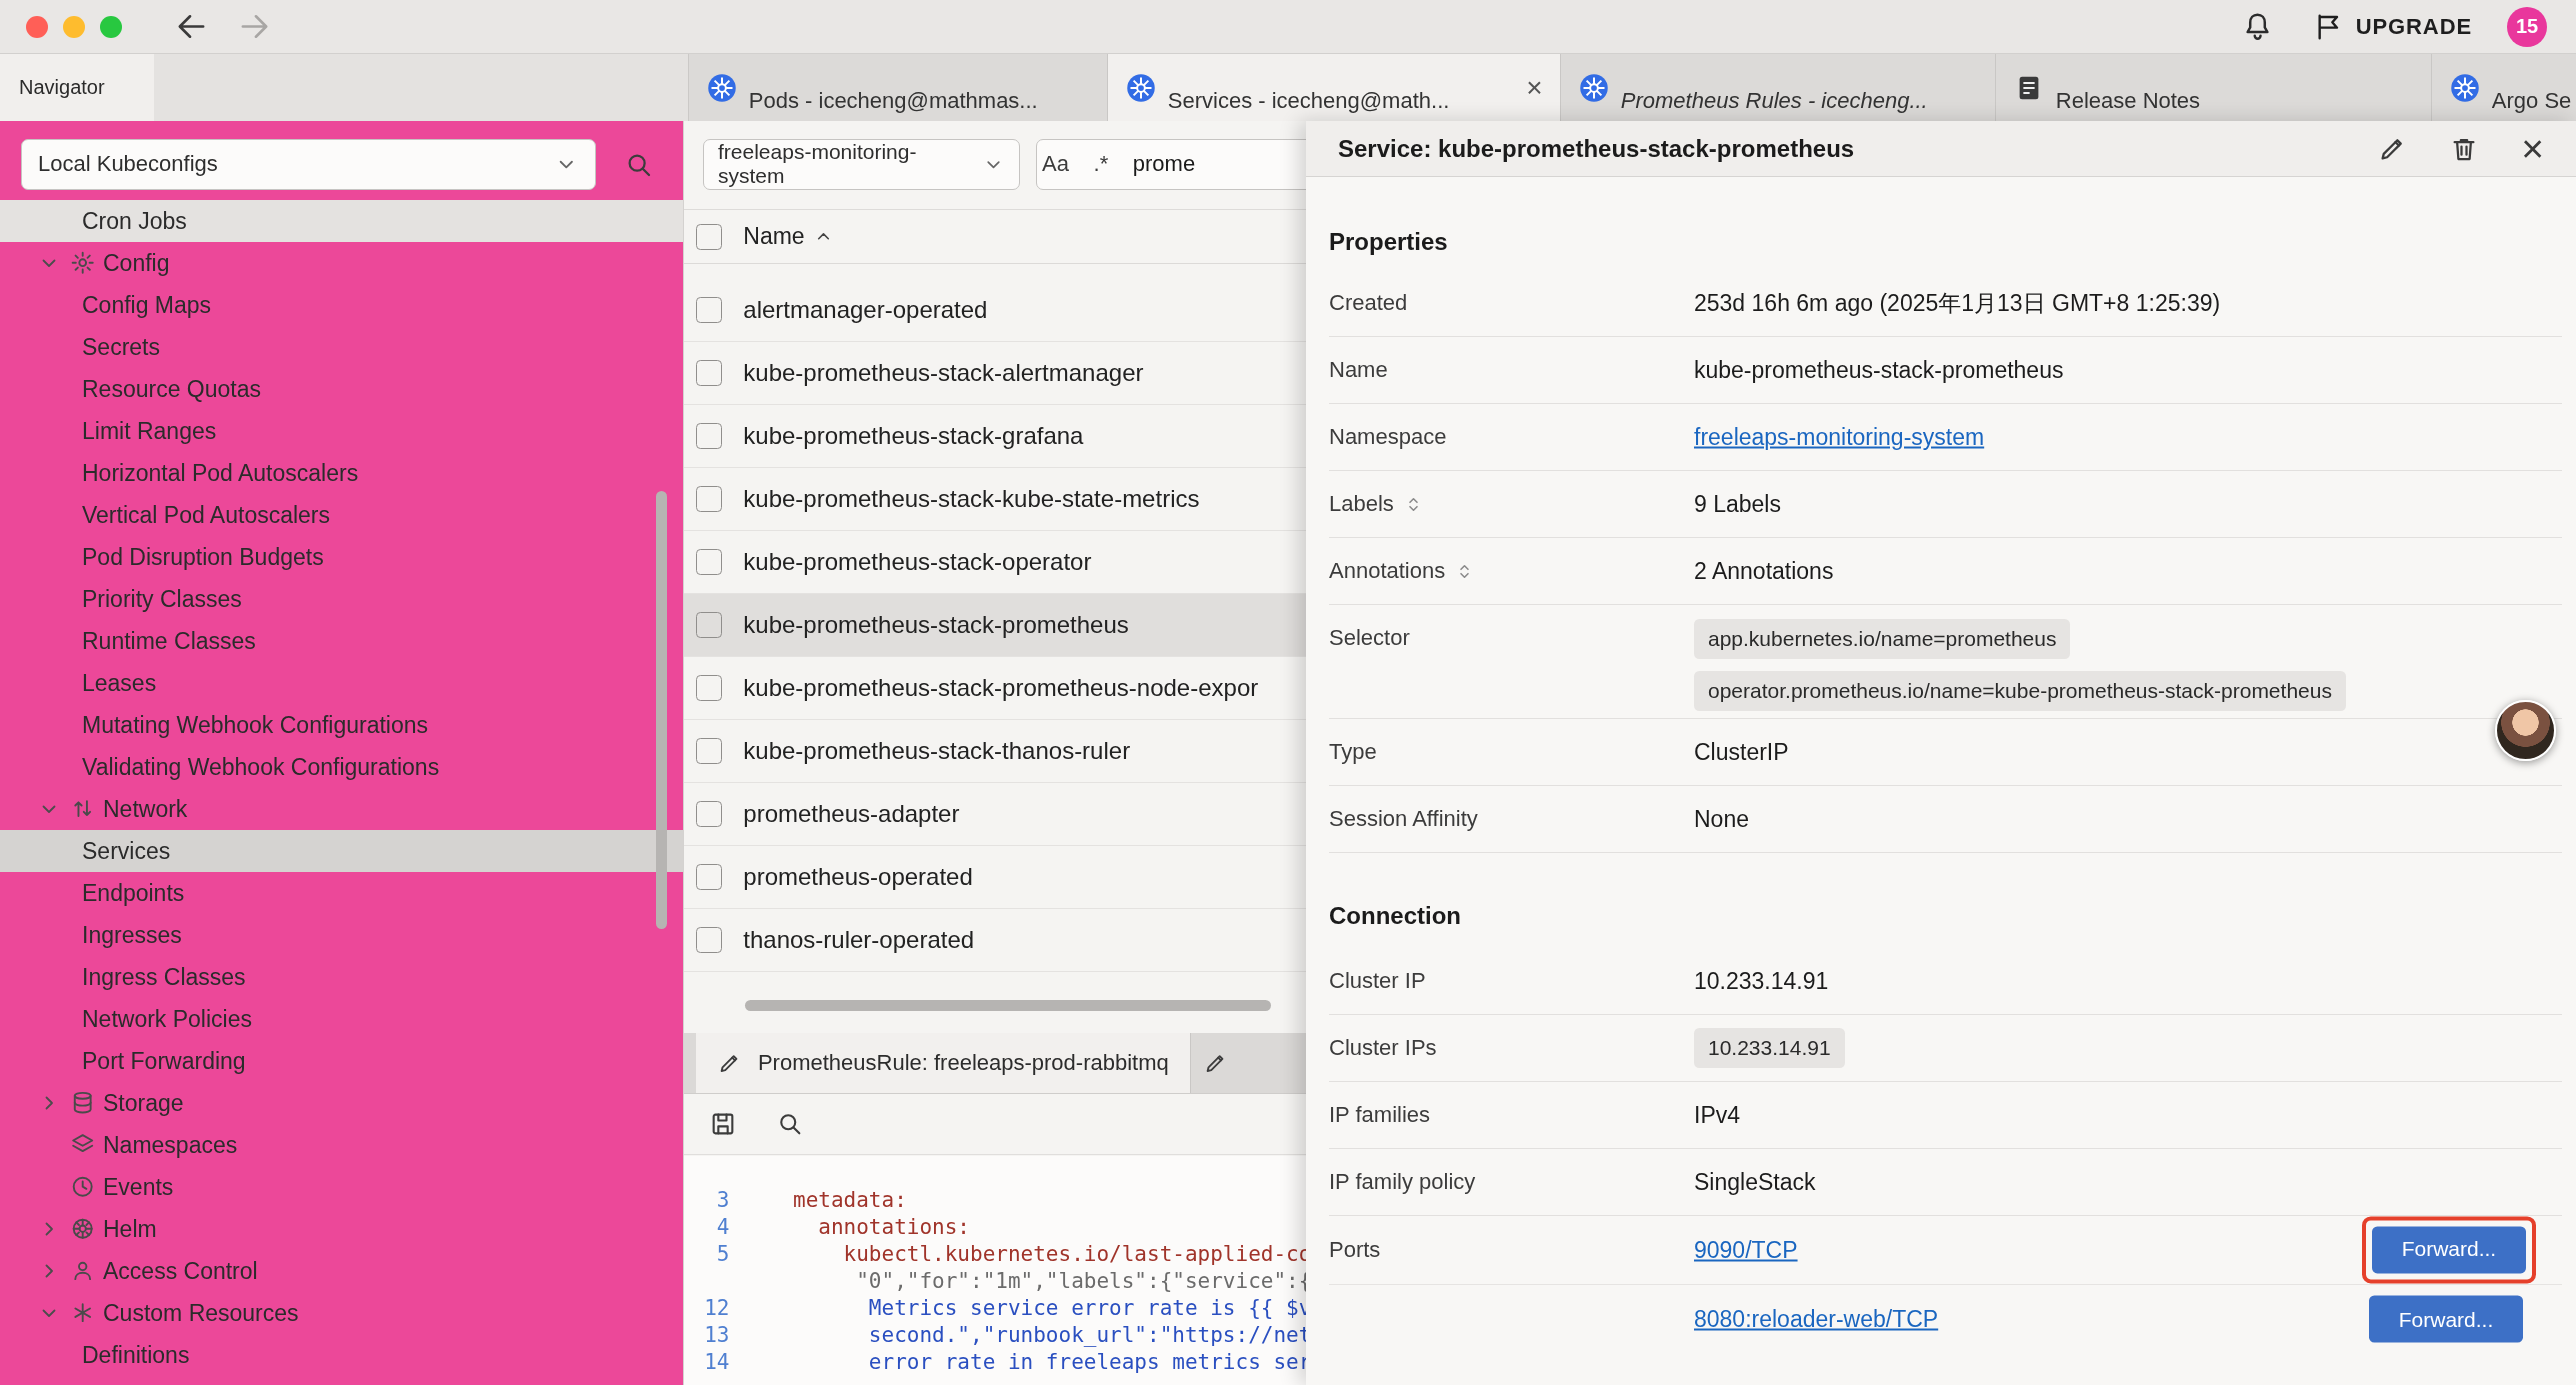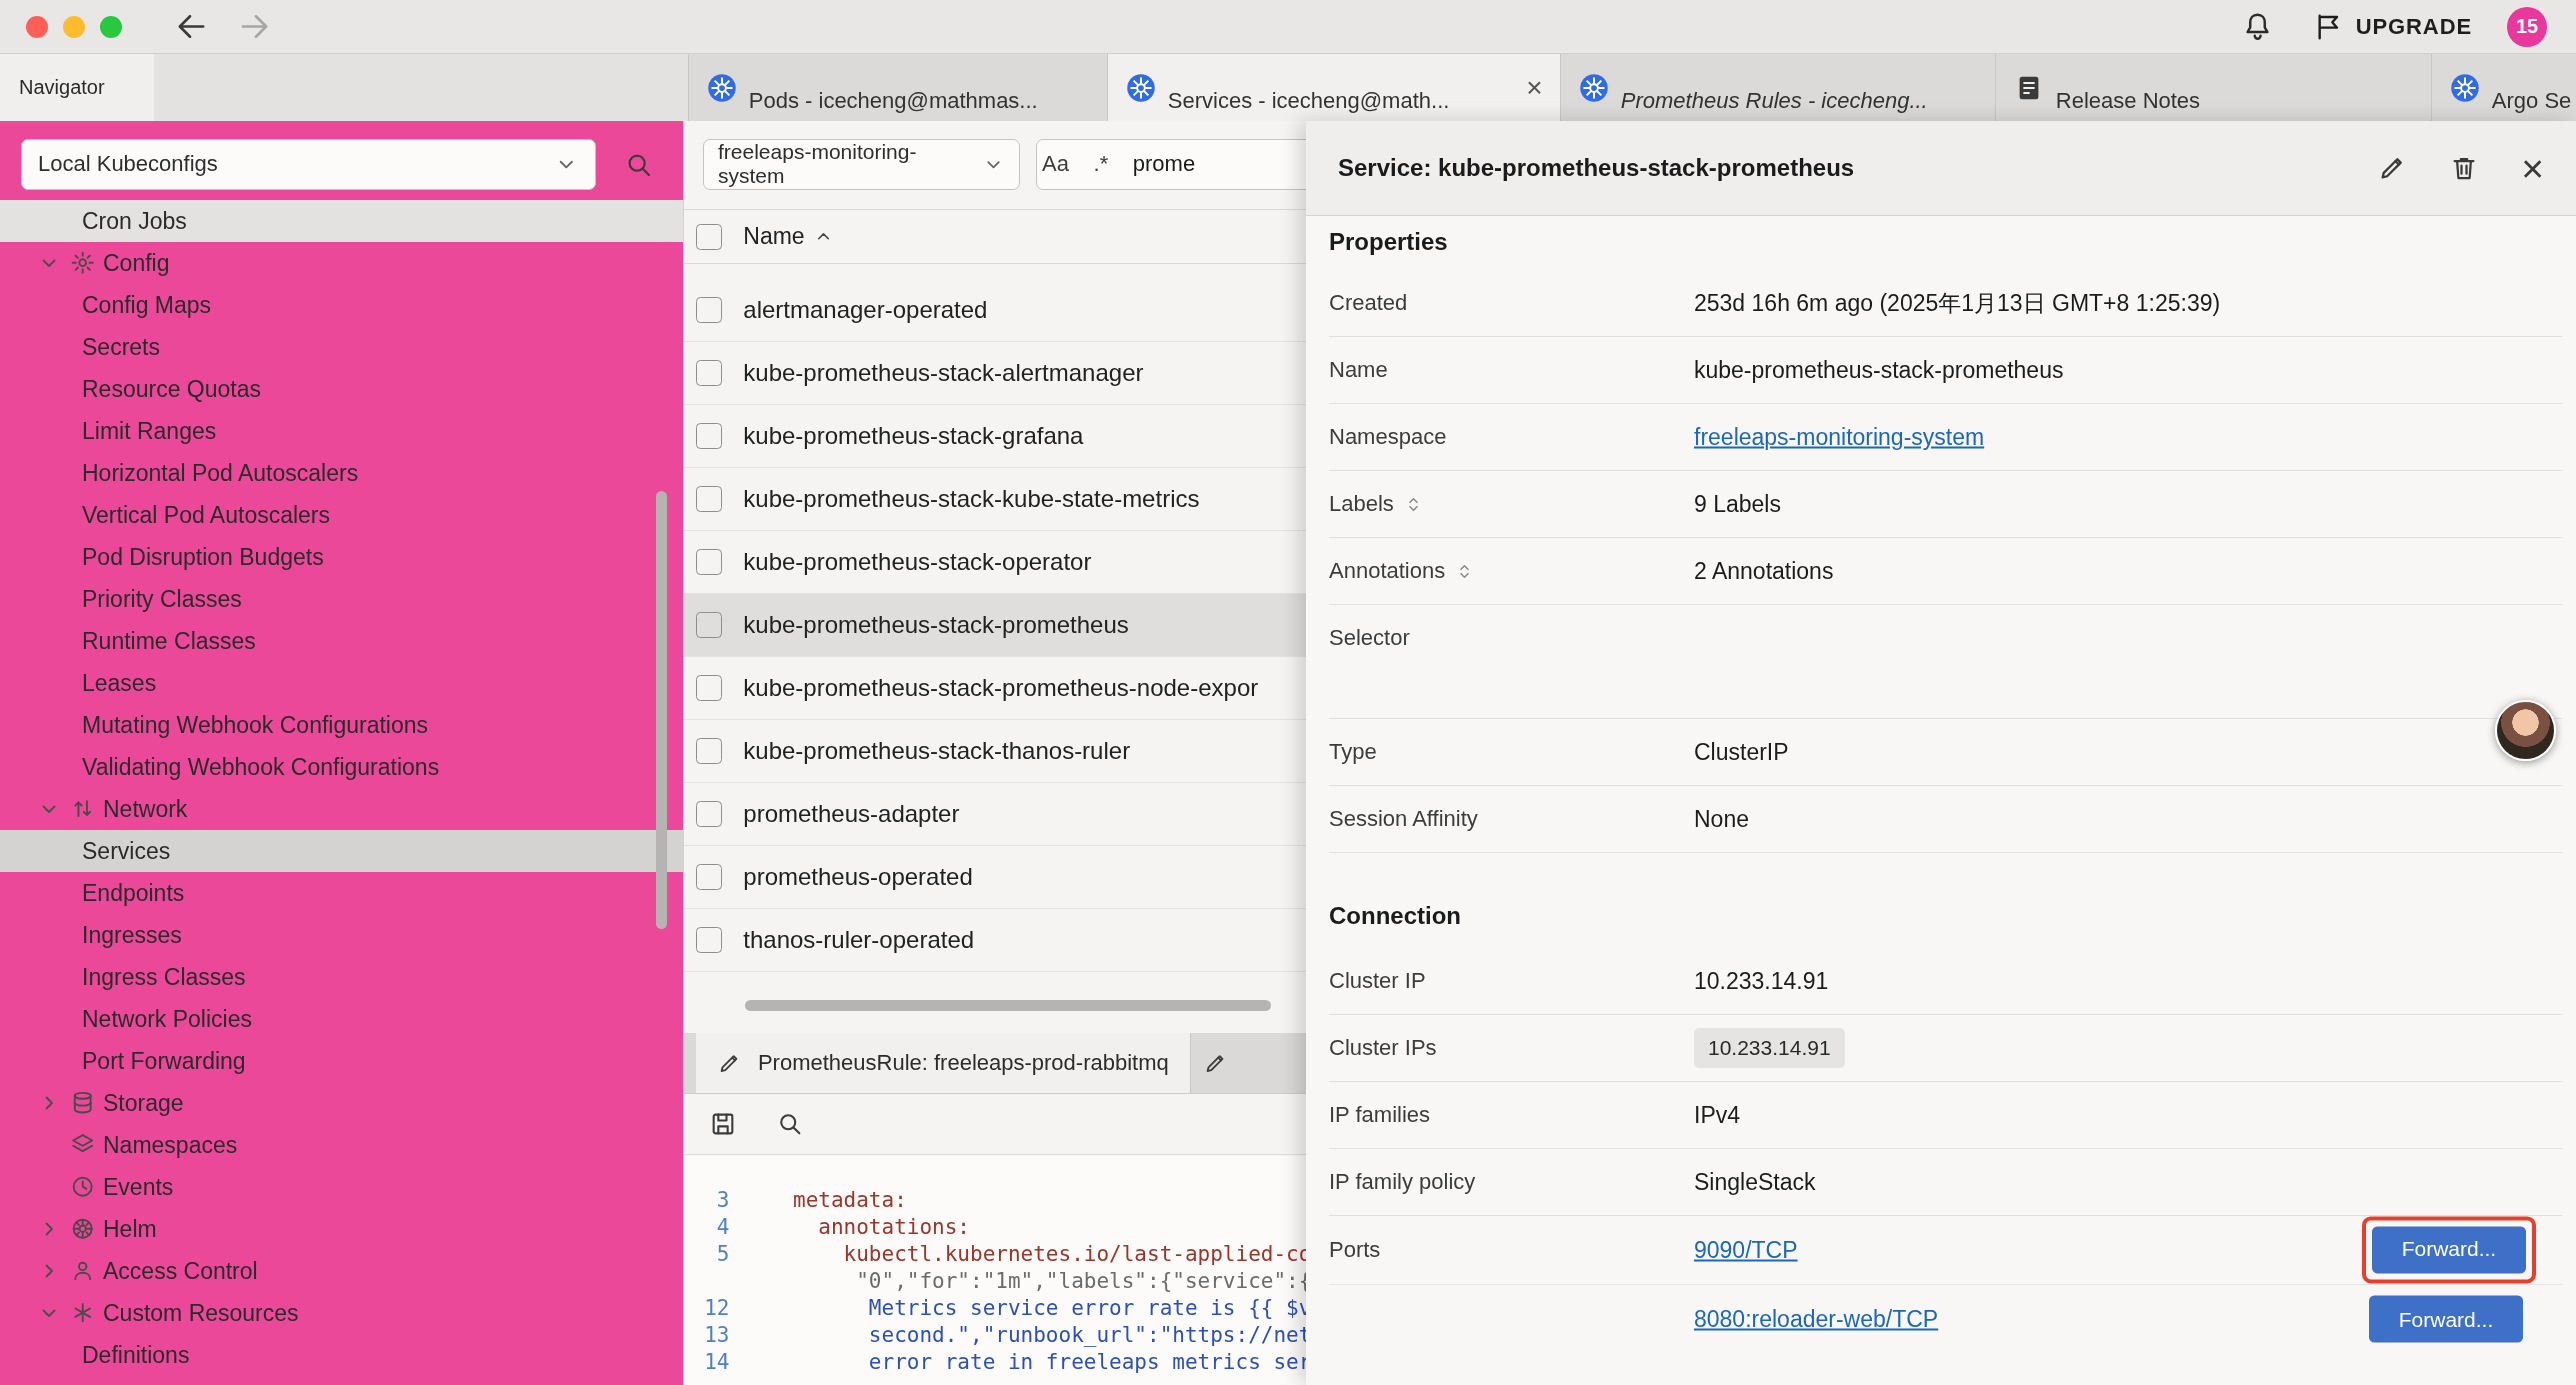--- a/index.html
+++ b/index.html
@@ -74,21 +74,21 @@
   .code { position:absolute; left:0; top:1035px; width:100%; height:230px; background:#fcfbfa; font-family:"DejaVu Sans Mono", monospace; font-size:21px; padding-top:30px; }
   .cline { height:27px; display:flex; align-items:center; white-space:pre; }
   .cline .ln { width:56px; text-align:right; color:#4f7fd0; flex:none; padding-right:10.5px; }
   .cline .ct { padding-left:53px; }
   .ct.key { color:#a0342a; }
   .ct.str { color:#2a4fc0; }
   .ct.plain { color:#6b6b6b; }
 
   
   .panel { position:absolute; left:1306px; top:121px; width:1270px; height:1264px; background:#f8f7f5; box-shadow:-7px 0 19px rgba(0,0,0,.16); z-index:5; }
-  .panel-header { position:absolute; left:0; top:0; width:100%; height:95px; background:#f0eeec; border-bottom:0.9px solid #d6d4d2; display:flex; align-items:center; padding:0 32px; }
+  .panel-header { position:absolute; left:0; top:0; width:100%; height:56px; background:#f0eeec; border-bottom:0.9px solid #d6d4d2; display:flex; align-items:center; padding:0 32px; }
   .panel-title { font-size:24px; font-weight:bold; color:#1b1b1b; }
   .panel-actions { margin-left:auto; display:flex; align-items:center; gap:42px; color:#3a3a3a; }
   .pa-icon { width:30px; height:30px; color:#3a3a3a; }
   .panel-close { font-size:39px; color:#3a3a3a; line-height:1; }
   .panel-body { position:absolute; left:0; top:75px; right:0; bottom:0; overflow:hidden; }
   .section-title { font-size:24px; font-weight:bold; color:#1b1b1b; }
   .st-props { margin:32px 0 14px 23px; }
   .st-conn { margin:49px 0 17.5px 23px; }
   .prow { position:relative; height:67px; border-bottom:0.9px solid #e2e0de; margin:0 14px 0 23px; }
   .prow.tall { height:114px; }
@@ -561,20 +561,24 @@
         <div class="prow">
           <span class="plabel">Annotations<span class="icon sorter">
               <svg viewBox="0 0 24 24" fill="none" stroke="currentColor" stroke-width="1.8" stroke-linecap="round" stroke-linejoin="round">
                 <path d="M8 9.5L12 5.5l4 4M8 14.5l4 4 4-4"></path>
               </svg>
             </span></span>
           <span class="pvalue">2 Annotations</span>
         </div>
         <div class="prow tall">
           <span class="plabel">Selector</span>
+          <div class="pvalue badges-col">
+            <span class="pbadge">app.kubernetes.io/name=prometheus</span>
+            <span class="pbadge">operator.prometheus.io/name=kube-prometheus-stack-prometheus</span>
+          </div>
         </div>
         <div class="prow">
           <span class="plabel">Type</span>
           <span class="pvalue">ClusterIP</span>
         </div>
         <div class="prow">
           <span class="plabel">Session Affinity</span>
           <span class="pvalue">None</span>
         </div>
       </div>

